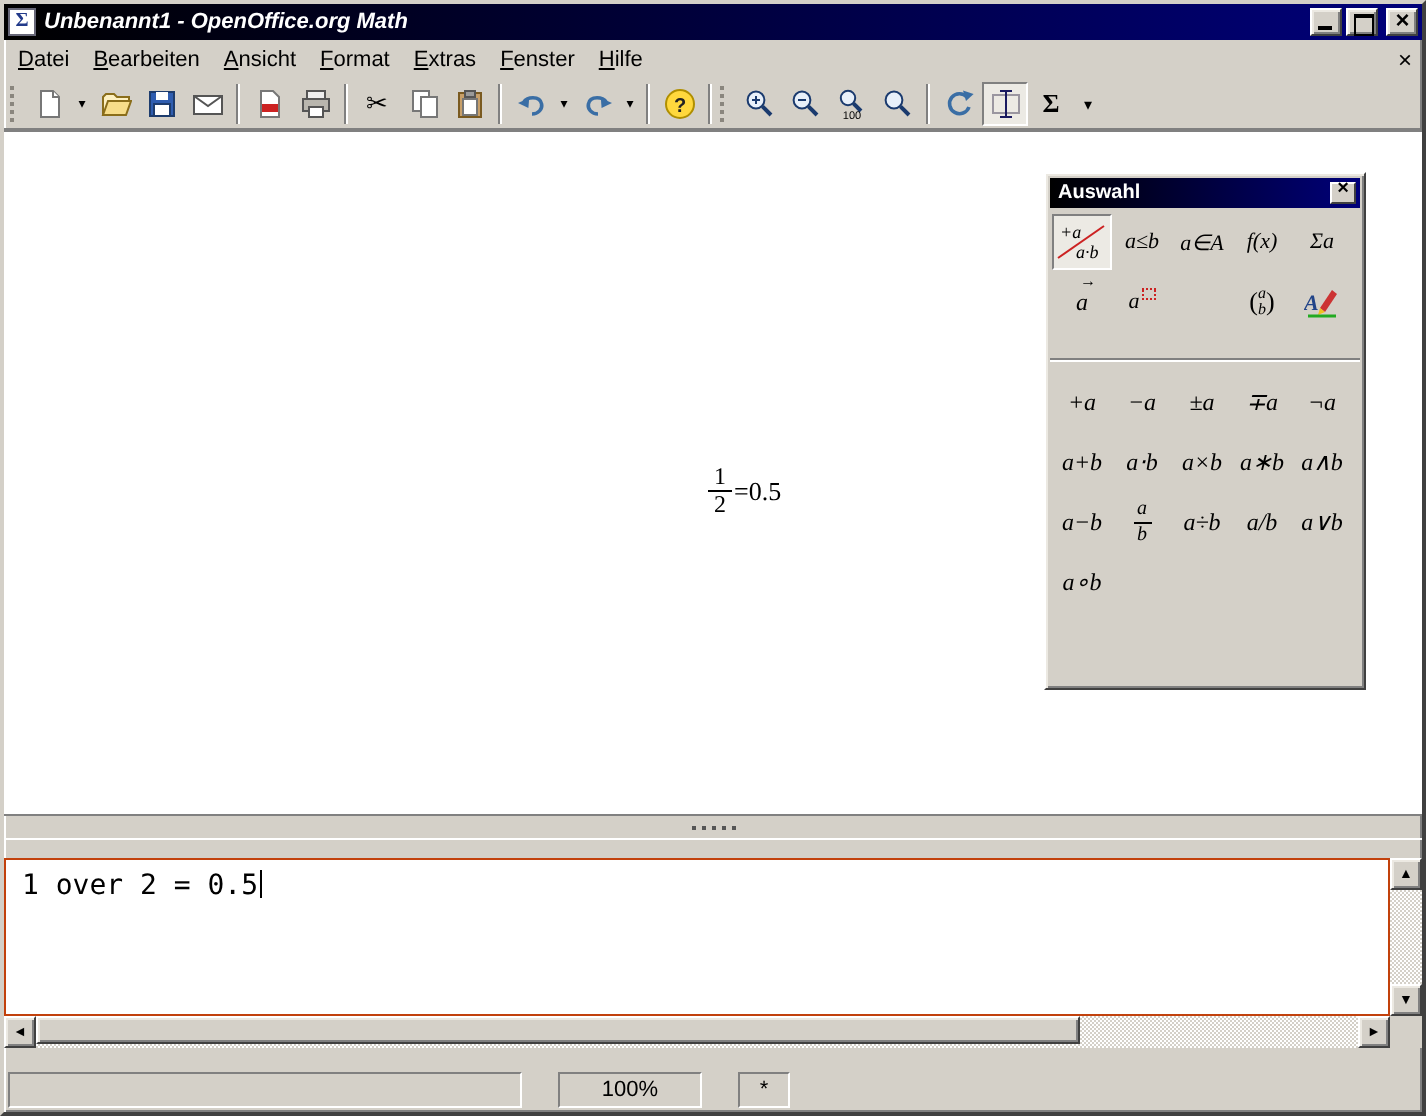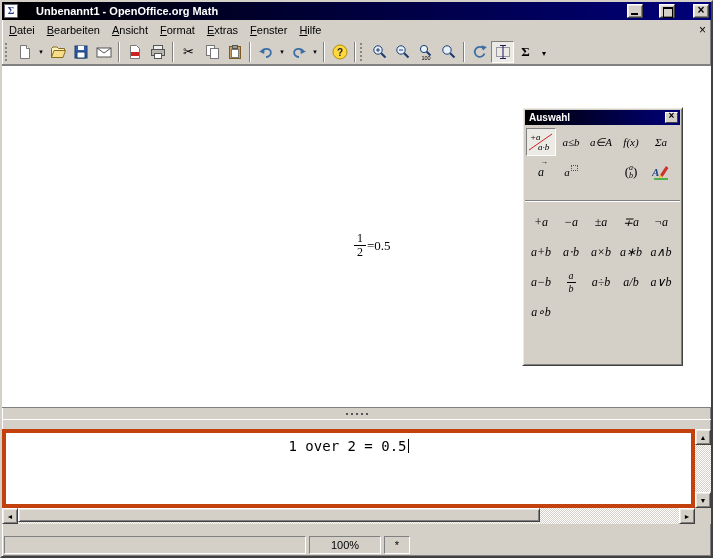--- a/index.html
+++ b/index.html
@@ -4,22 +4,22 @@
 <style>
   * { margin:0; padding:0; box-sizing:border-box; }
   html,body { width:713px; height:558px; overflow:hidden; }
   body { font-family:"Liberation Sans",sans-serif; font-size:11px; color:#000; background:#808080; }
 
   .window { width:713px; height:558px; display:flex; flex-direction:column; background:#d4d0c8;
     border:2px solid; border-color:#d4d0c8 #404040 #404040 #d4d0c8;
     box-shadow: inset 1px 1px 0 #ffffff, inset -1px -1px 0 #808080; }
 
   
-  .titlebar { height:18px; flex:0 0 18px; display:flex; align-items:center; gap:16px; padding:1px 2px;
-    background:linear-gradient(90deg,#000000,#00007a); color:#fff; }
+  .titlebar { height:18px; flex:0 0 18px; display:flex; align-items:center; gap:2px; padding:1px 2px;
+    background:linear-gradient(90deg,#000000,#00007a); color:#fff;font-style:italic; }
   .title-icon { width:14px; height:14px; background:#fff; border:1px solid #667;
     font:bold 10px "Liberation Serif",serif; color:#223a8a; text-align:center; line-height:12px; flex:0 0 14px; }
   .title-icon::before { content:"Σ"; }
   .title-text { flex:1; font-weight:bold; font-size:11px; white-space:nowrap; overflow:hidden; padding-left:2px; }
   .ctl-btn { width:16px; height:14px; flex:0 0 16px; position:relative; background:#d4d0c8;
     border:1px solid; border-color:#ffffff #404040 #404040 #ffffff;
     box-shadow: inset 1px 1px 0 #ece9e2, inset -1px -1px 0 #808080; }
   .ctl-close { margin-left:2px; }
   .ctl-min::after { content:""; position:absolute; left:3px; bottom:2px; width:7px; height:2px; background:#000; }
   .ctl-max::after { content:""; position:absolute; left:3px; top:2px; width:8px; height:8px;
@@ -49,21 +49,21 @@
   .doc-area { position:relative; flex:1 1 auto; background:#ffffff;
     border-top:1px solid #808080; border-bottom:1px solid #808080; overflow:hidden; }
 
   .formula { position:absolute; left:352px; top:166px; display:flex; align-items:center;
     font-family:"Liberation Serif",serif; }
   .frac { display:inline-flex; flex-direction:column; align-items:center; font-size:12px; line-height:1.1; }
   .frac .bar { min-width:12px; width:100%; height:1px; background:#000; }
   .formula .eq { font-size:13px; margin-left:1px;text-align:right; }
 
   
-  .palette { position:absolute; left:520px; top:41px; width:161px; height:259px; background:#d4d0c8;
+  .palette { position:absolute; left:520px; top:20px; width:161px; height:259px; background:#d4d0c8;
     border:1px solid; border-color:#ffffff #404040 #404040 #ffffff;
     box-shadow: inset 1px 1px 0 #ece9e2, inset -1px -1px 0 #808080; display:flex; flex-direction:column; }
   .palette-title { height:15px; flex:0 0 15px; margin:2px; background:linear-gradient(90deg,#000000,#00007a);
     color:#fff; font-weight:bold; font-size:10px; display:flex; align-items:center; padding:0 2px 0 4px; }
   .palette-close { margin-left:auto; width:13px; height:11px; position:relative; background:#d4d0c8;
     border:1px solid; border-color:#ffffff #404040 #404040 #ffffff; }
   .palette-close::after { content:"×"; position:absolute; left:0; right:0; top:-3px; text-align:center;
     font-size:10px; font-weight:bold; color:#000; }
   .cat-row { display:flex; padding:1px 3px; }
   .cat-btn { width:30px; height:28px; display:flex; align-items:center; justify-content:center;
@@ -83,43 +83,43 @@
 
   
   .splitter { height:12px; flex:0 0 12px; display:flex; align-items:center; justify-content:center; gap:3px;
     border-bottom:1px solid #ffffff; }
   .splitter .dot { width:2px; height:2px; background:#555; }
   .gap1 { height:9px; flex:0 0 9px; }
   .gap2 { height:10px; flex:0 0 10px; }
 
   
   .cmd-row { display:flex; height:79px; flex:0 0 79px; }
-  .cmd-text { flex:1; background:#fff; border:4px solid #c2410c; padding:5px 8px;
-    font-family:"DejaVu Sans Mono","Liberation Mono",monospace; font-size:14px; white-space:pre;text-align:center; }
+  .cmd-text { flex:1; background:#fff; border:1px solid #c2410c; padding:5px 8px;
+    font-family:"DejaVu Sans Mono","Liberation Mono",monospace; font-size:14px; white-space:pre; }
   .caret { display:inline-block; width:1px; height:14px; background:#000; vertical-align:-2px; margin-left:1px; }
 
   
   .sb-btn { width:16px; height:16px; flex:0 0 16px; display:flex; align-items:center; justify-content:center;
     background:#d4d0c8; border:1px solid; border-color:#ffffff #404040 #404040 #ffffff;
     box-shadow: inset 1px 1px 0 #ece9e2, inset -1px -1px 0 #808080; font-size:7px; color:#000; }
   .sb-track { flex:1; background:#ffffff;
     background-image:
       linear-gradient(45deg,#d4d0c8 25%,transparent 25%,transparent 75%,#d4d0c8 75%),
       linear-gradient(45deg,#d4d0c8 25%,transparent 25%,transparent 75%,#d4d0c8 75%);
     background-size:2px 2px; background-position:0 0,1px 1px; position:relative; }
   .vscroll { width:16px; flex:0 0 16px; display:flex; flex-direction:column; }
   .hscroll-row { display:flex; height:16px; flex:0 0 16px; }
   .hscroll { flex:1; display:flex; }
   .h-thumb { position:absolute; left:0; top:0; height:14px; width:79%; background:#d4d0c8;
     border:1px solid; border-color:#ffffff #404040 #404040 #ffffff;
     box-shadow: inset 1px 1px 0 #ece9e2, inset -1px -1px 0 #808080; }
   .sb-corner { width:16px; flex:0 0 16px; background:#d4d0c8; }
 
   
-  .statusbar { height:22px; flex:0 0 22px; display:flex; align-items:center; gap:3px; padding:0 2px; }
+  .statusbar { height:22px; flex:0 0 22px; display:flex; align-items:center; gap:18px; padding:0 2px; }
   .status-field { height:18px; border:1px solid; border-color:#808080 #ffffff #ffffff #808080;
     display:flex; align-items:center; justify-content:center; padding:0 4px; font-size:11px; }
   .sf-main { flex:1; }
   .sf-zoom { width:72px; flex:0 0 72px; }
   .sf-mod { width:26px; flex:0 0 26px; }
   .sf-end { width:296px; flex:0 0 296px; border:none; }
 </style>
 </head>
 <body>
 

